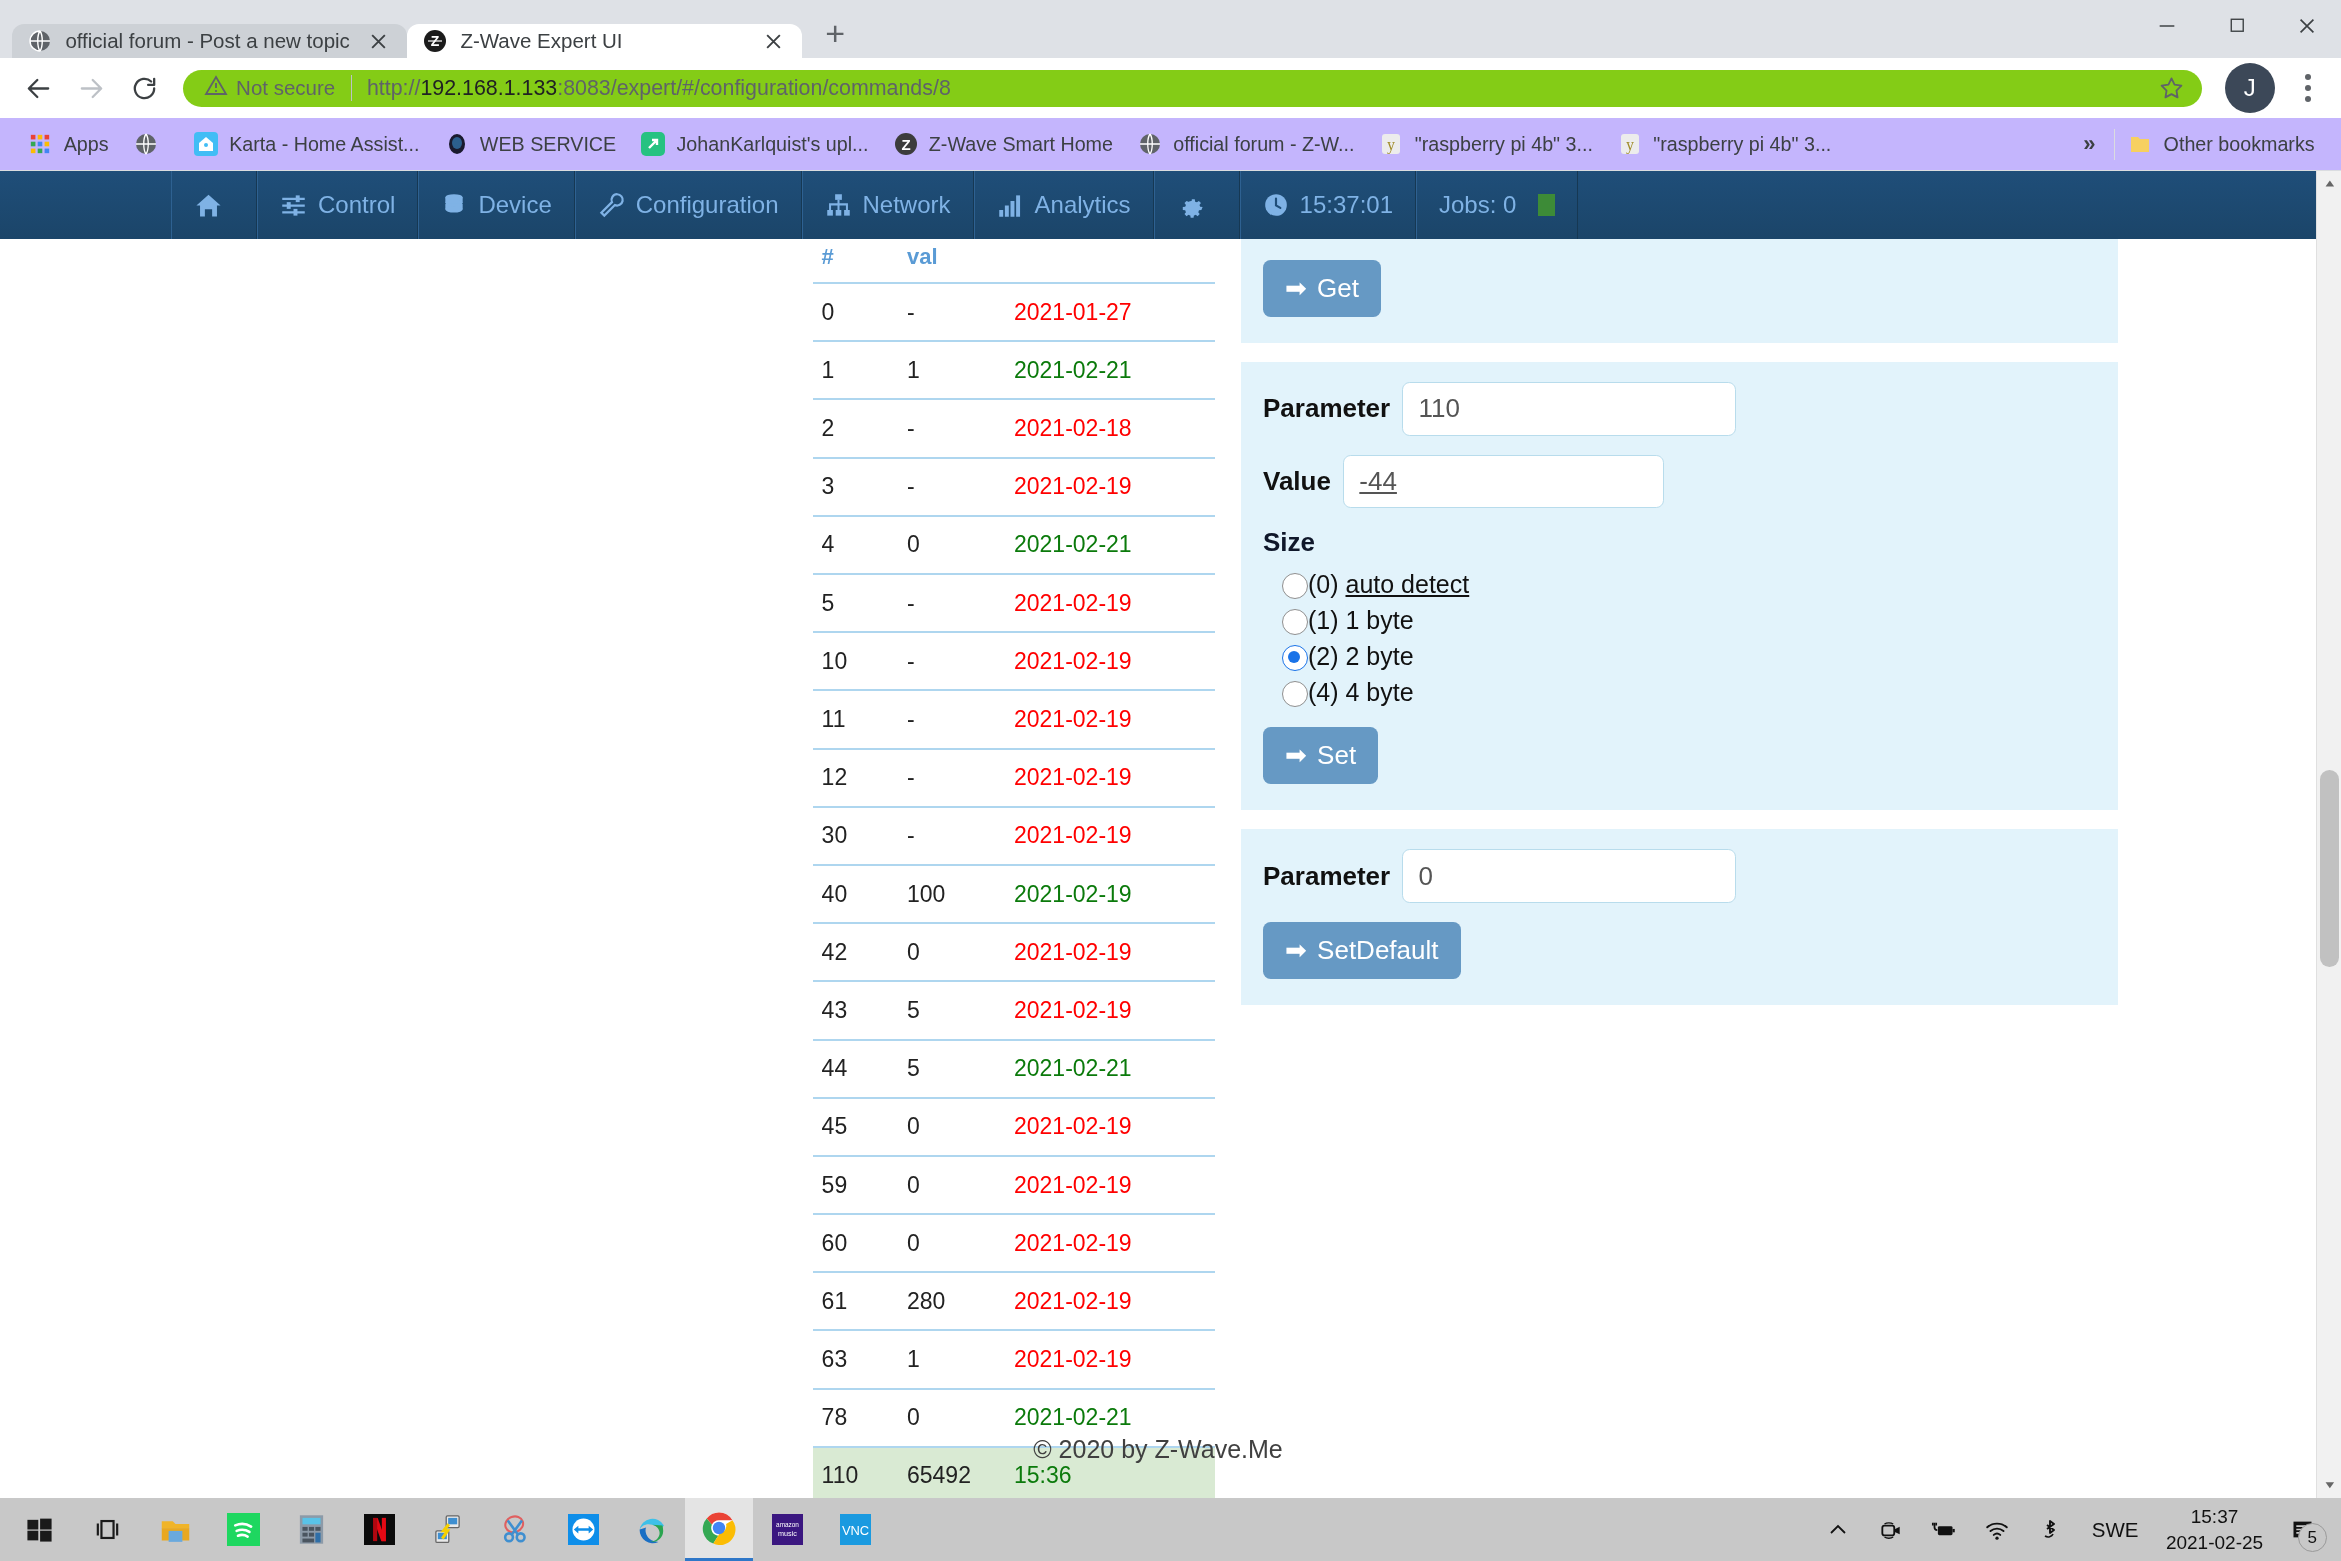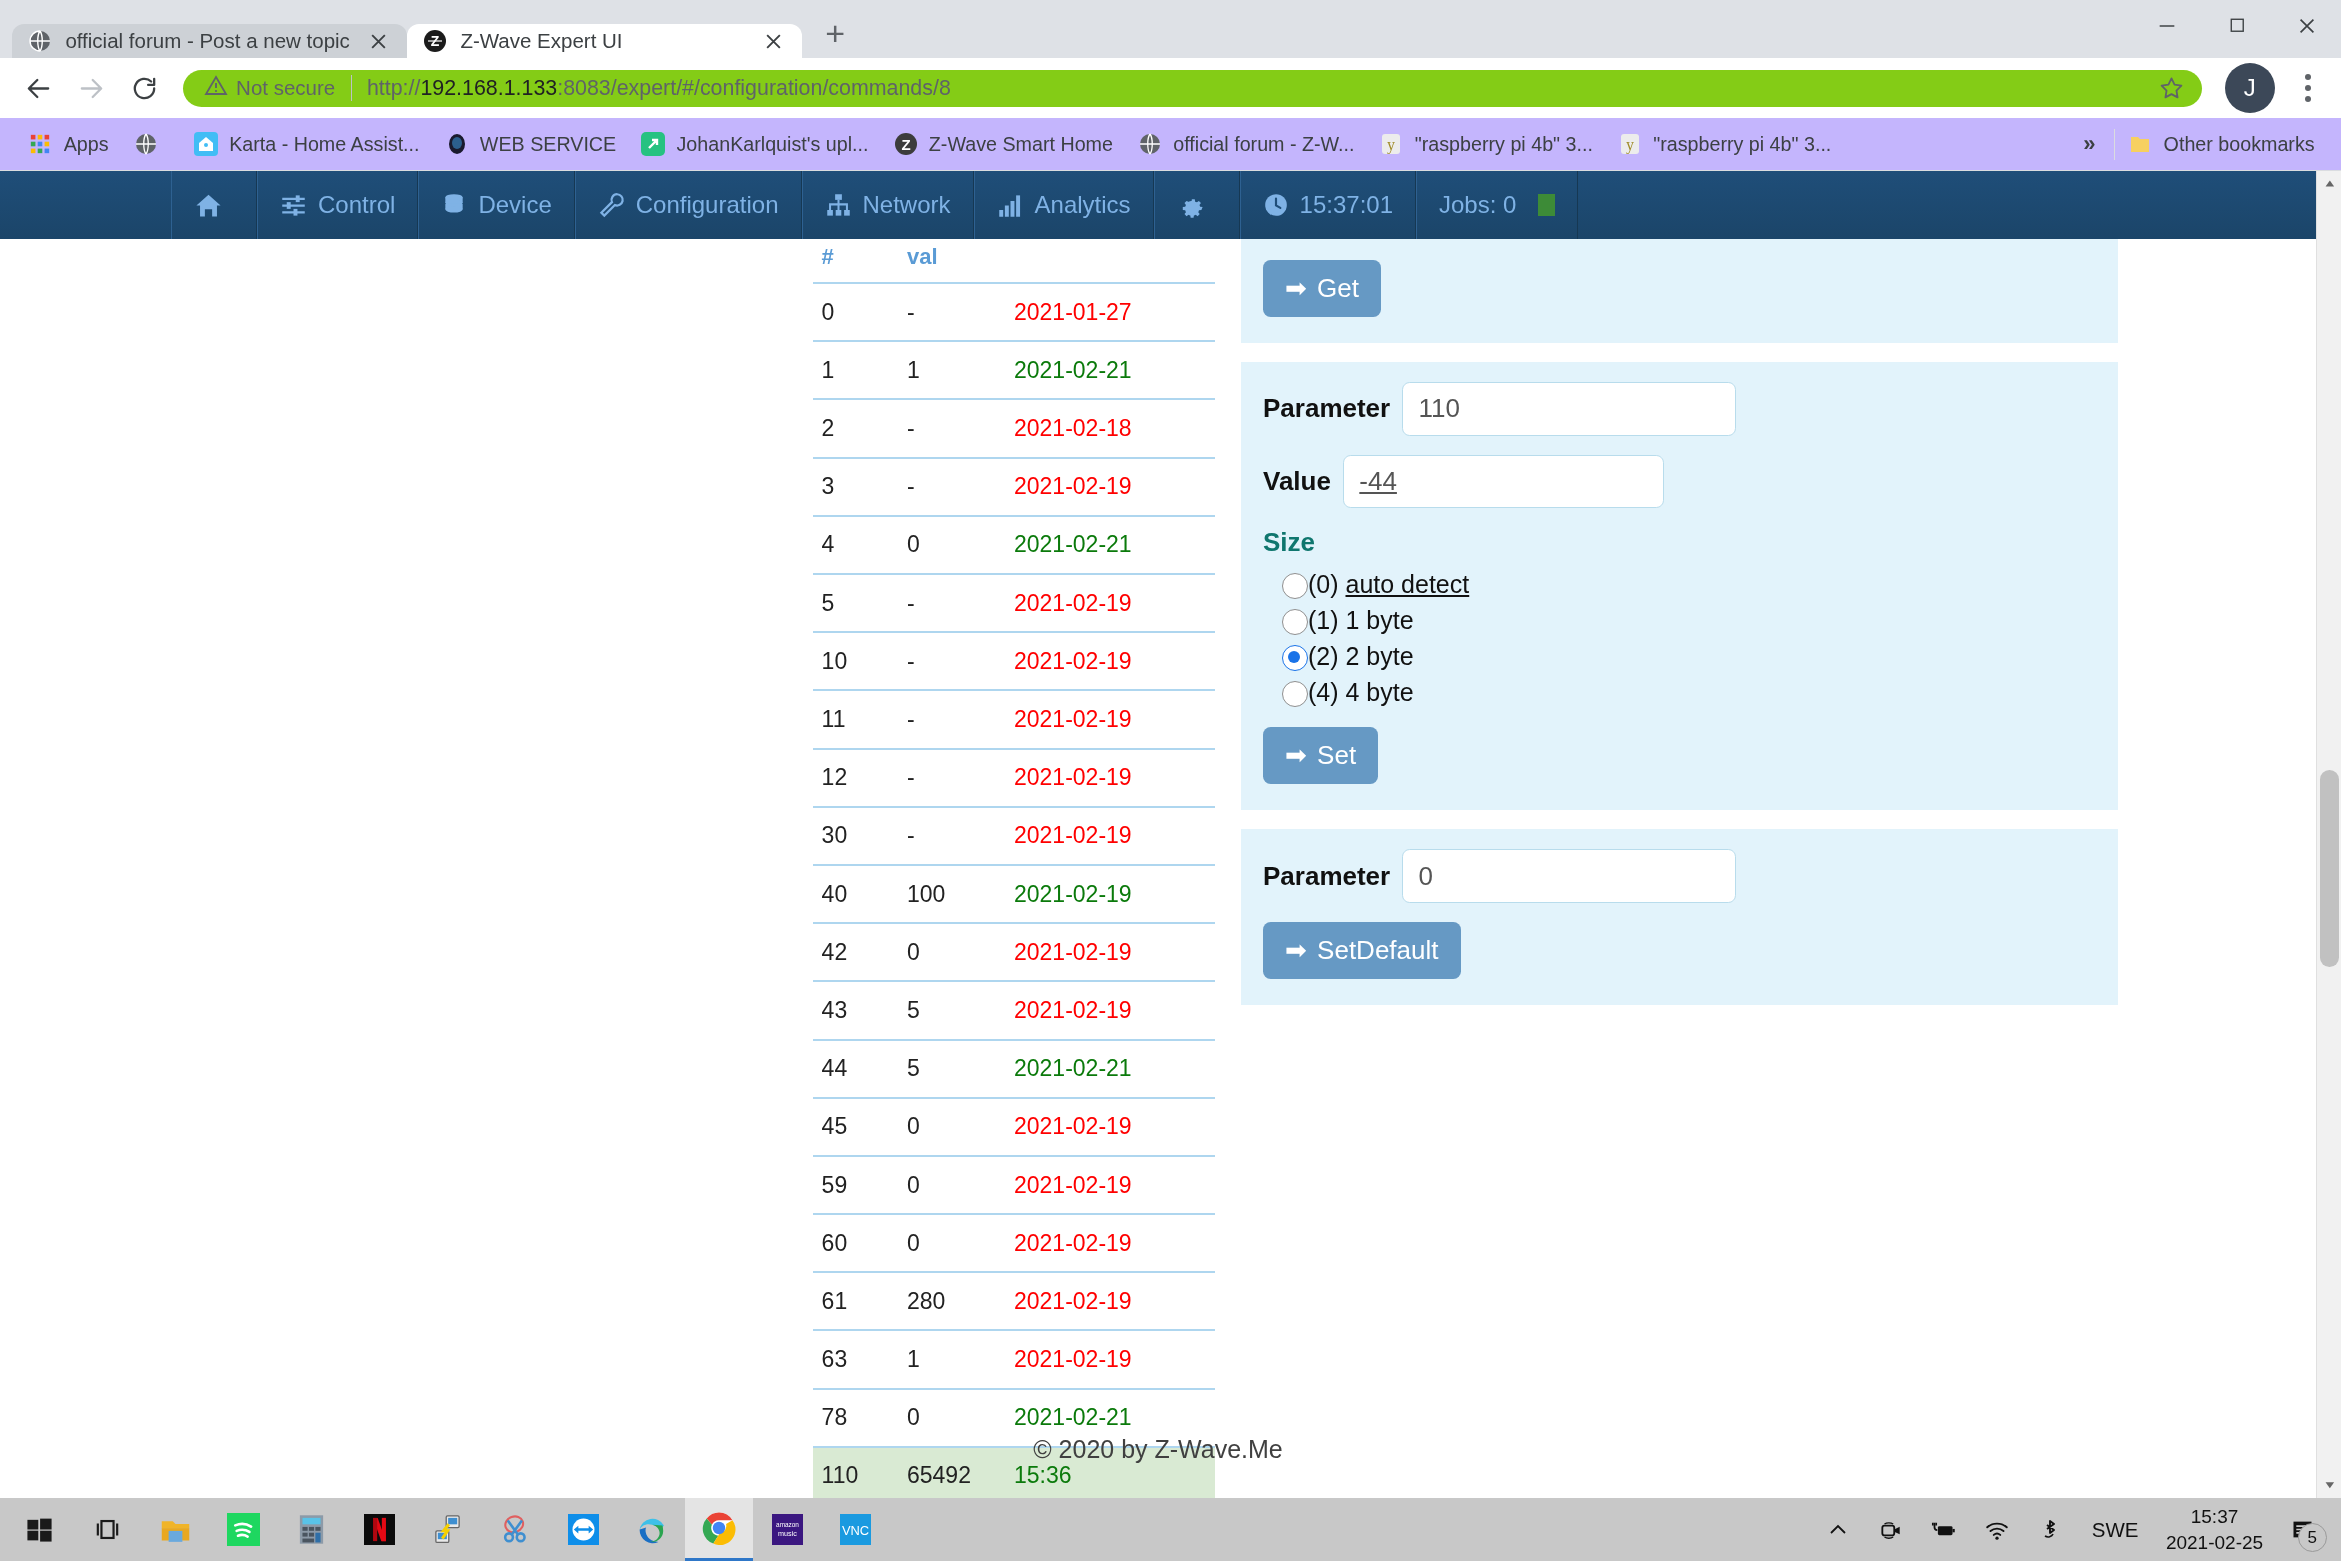--- a/index.html
+++ b/index.html
@@ -104,21 +104,21 @@
   .btn .arr { font-size: 26px; }
   .formrow { display: flex; align-items: center; gap: 12px; margin-bottom: 19px; }
   .formrow label { font-size: 26px; font-weight: bold; color: #111; }
   .formrow input {
     border: 1.7px solid #b8dcec; border-radius: 7.7px; background: #fff;
     font-size: 26px; color: #555; padding: 10.3px 15.4px; outline: none;
     font-family: "Liberation Sans", sans-serif;
   }
   .inp-wide { width: 334px; }
   .inp-med  { width: 321px; text-decoration: underline; }
-  .sizetitle { font-size: 26px; font-weight: bold; color:#0f766e; margin: 5.1px 0 8.6px 0; }
+  .sizetitle { font-size: 26px; font-weight: bold; color:#0f172a; margin: 5.1px 0 8.6px 0; }
   .radio-row { display:flex; align-items:flex-end; gap: 0; padding: 3.4px 0 3.4px 19px; font-size: 25px; color:#111; }
   .radio {
     width: 26px; height: 26px; border-radius: 50%; border: 1.7px solid #8f8f8f; background: #fff;
     flex: 0 0 26px; position: relative;
   }
   .radio.on { border-color: #1a73e8; }
   .radio.on::after {
     content:""; position:absolute; left:5.1px; top:5.1px; width:12px; height:12px; border-radius:50%; background:#1a73e8;
   }
   .ulink { text-decoration: underline; }

